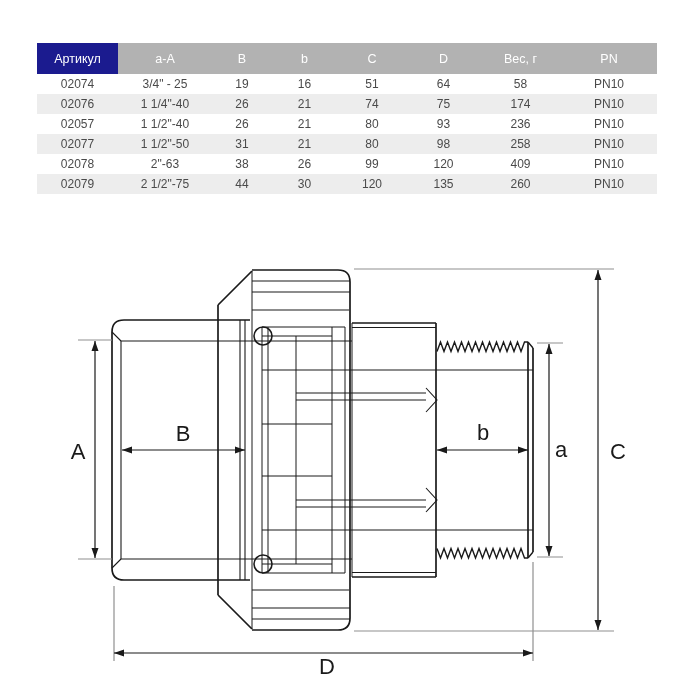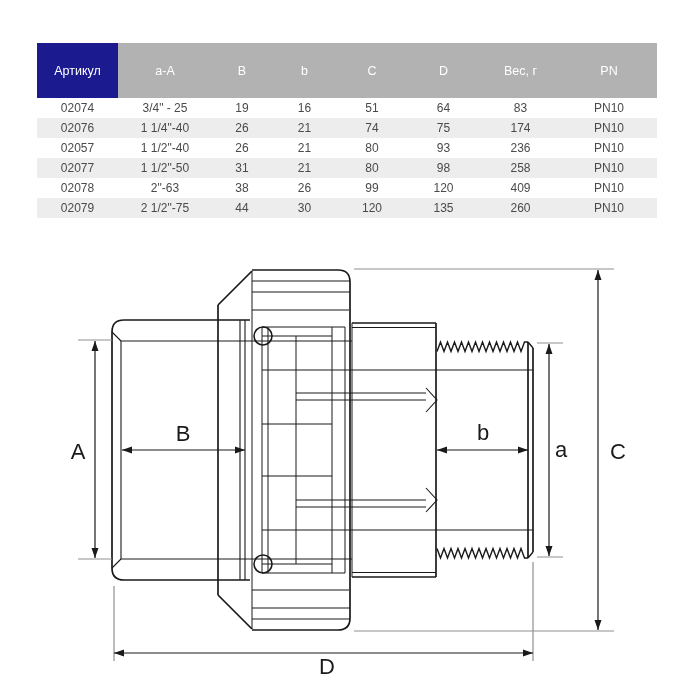--- a/index.html
+++ b/index.html
@@ -17,21 +17,21 @@
   .spec-table{
     position:absolute;top:43px;left:37px;
     border-collapse:collapse;table-layout:fixed;width:620px;
   }
   .spec-table col.c1{width:81px}.spec-table col.c2{width:94px}
   .spec-table col.c3{width:60px}.spec-table col.c4{width:65px}
   .spec-table col.c5{width:70px}.spec-table col.c6{width:73px}
   .spec-table col.c7{width:81px}.spec-table col.c8{width:96px}
   .spec-table th{
     height:31px;background:var(--hdr-gray);color:#ffffff;
-    font-weight:normal;font-size:12.5px;text-align:center;padding:12px;
+    font-weight:normal;font-size:12.5px;text-align:center;padding:0;
   }
   .spec-table th.accent{background:var(--hdr-navy);}
   .spec-table td{
     height:20px;text-align:center;font-size:12px;color:#4a4a4a;padding:0;
   }
   .spec-table tbody tr:nth-child(even){background:var(--row-alt);}
   .drawing-wrap{position:absolute;top:250px;left:0;}
   svg text{
     font-family:"Liberation Sans", sans-serif;font-size:22px;fill:#1a1a1a;
   }
@@ -63,21 +63,21 @@
       </tr>
   </thead>
   <tbody>
       <tr>
         <td>02074</td>
         <td>3/4" - 25</td>
         <td>19</td>
         <td>16</td>
         <td>51</td>
         <td>64</td>
-        <td>83</td>
+        <td>58</td>
         <td>PN10</td>
       </tr>
       <tr>
         <td>02076</td>
         <td>1 1/4"-40</td>
         <td>26</td>
         <td>21</td>
         <td>74</td>
         <td>75</td>
         <td>174</td>

